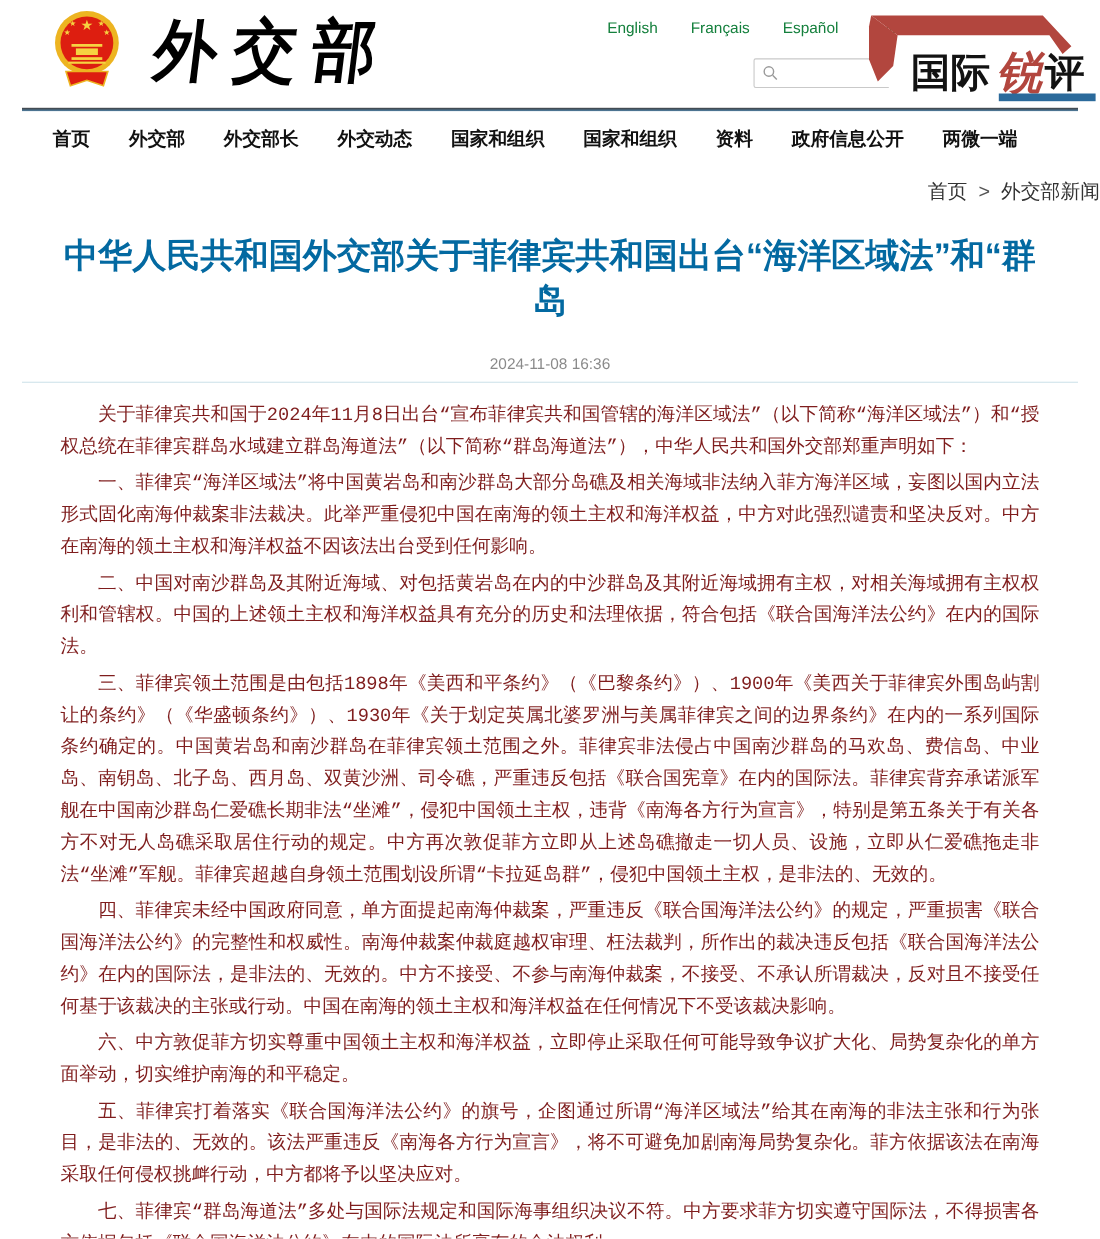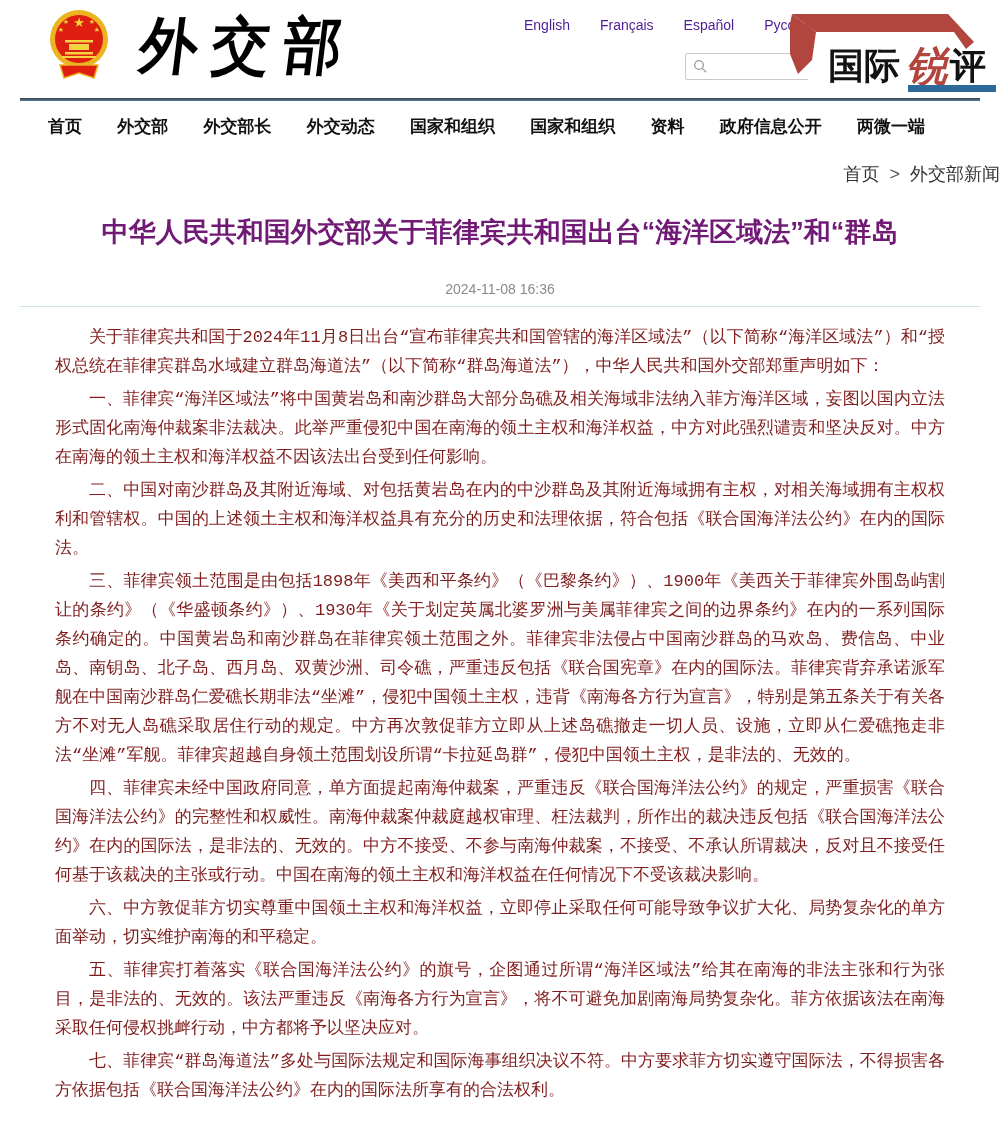--- a/index.html
+++ b/index.html
@@ -15,22 +15,22 @@
   .header { position:relative; height:98px; }
   .emblem { position:absolute; left:48px; top:5px; }
   .site-name {
     position:absolute; left:140px; top:8px;
     font-family:"DejaVu Serif","Liberation Serif",serif;
     font-size:58px; font-weight:bold; color:#000;
     transform:skewX(-7deg) scaleY(1.06);
     letter-spacing:14px; white-space:nowrap;
   }
   .langs {
-    position:absolute; left:524px; top:17px;
-    display:flex; gap:30px; font-size:14px; color:#4c1d95;
+    position:absolute; left:552px; top:17px;
+    display:flex; gap:30px; font-size:14px; color:#15803d;
   }
   .langs span { cursor:pointer; }
   .searchbox {
     position:absolute; left:685px; top:53px; width:145px; height:27px;
     border:1px solid #c9c9c9; border-radius:2px; background:#fff;
     display:flex; align-items:center; padding-left:7px;
   }
   .searchbox input {
     border:none; outline:none; width:100px; height:20px;
     font-size:13px; background:transparent;
@@ -48,21 +48,21 @@
   }
   .nav span { cursor:pointer; white-space:nowrap; }
   .breadcrumb { margin:24px 0 0 32px; font-size:18px; color:#333;text-align:right; }
   .breadcrumb .sep { margin:0 5px; color:#555; }
   .breadcrumb .crumb { cursor:pointer; }
 
   
   .article { padding:0 55px; }
   .title {
     margin-top:26px; text-align:center;
-    font-size:27px; font-weight:bold; color:#701a75; line-height:41px;
+    font-size:31px; font-weight:bold; color:#0369a1; line-height:41px;
   }
   .date { margin-top:28px; text-align:center; font-size:14px; color:#8a8a8a; }
   .toolbar {
     display:flex; justify-content:flex-end; align-items:center;
     margin-top:16px; padding-right:92px; gap:44px;
     font-size:15px; color:#3f3f3f;
   }
   .fontsize span { margin:0 6px; }
   .fontsize .sz { cursor:pointer; }
   .print { display:flex; align-items:center; gap:5px; cursor:pointer; }

